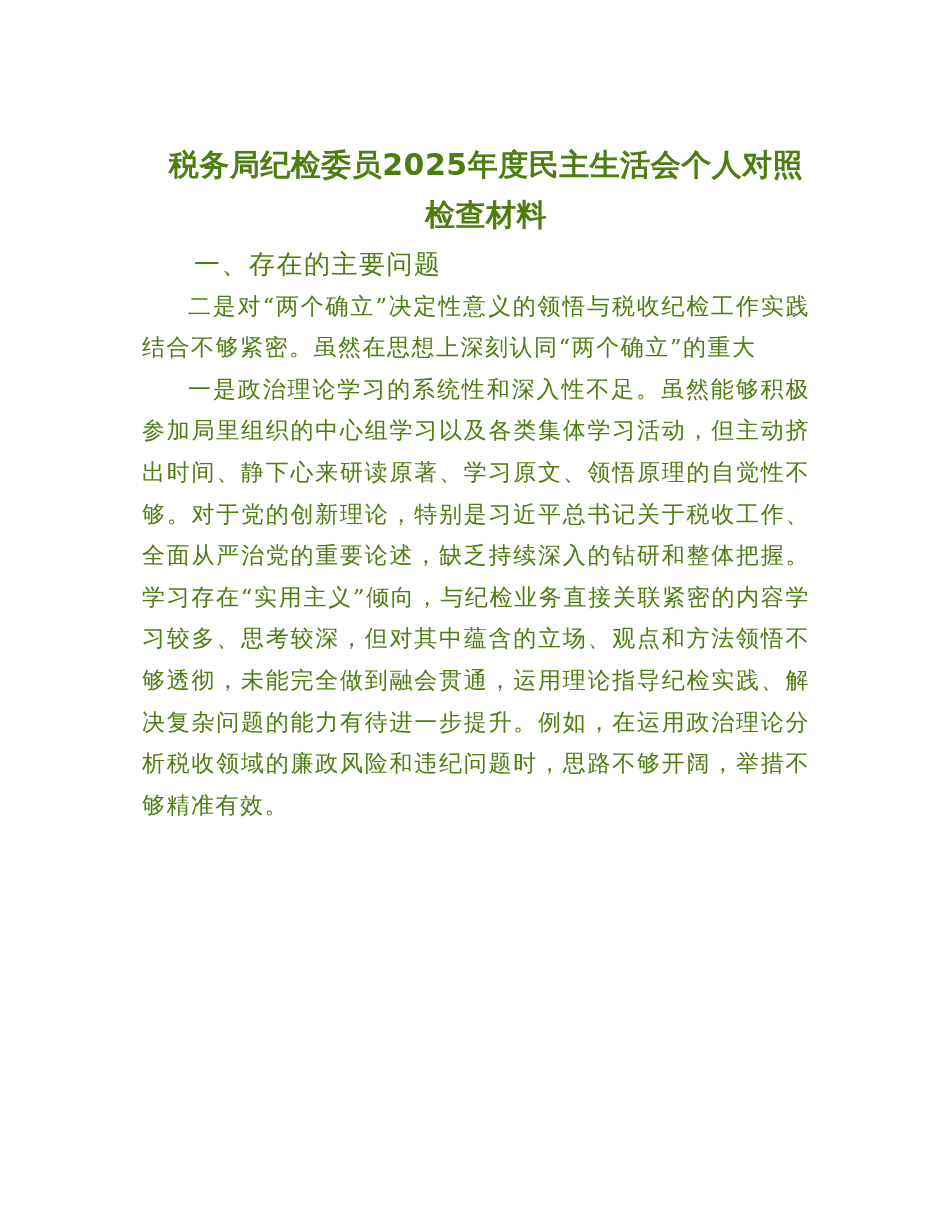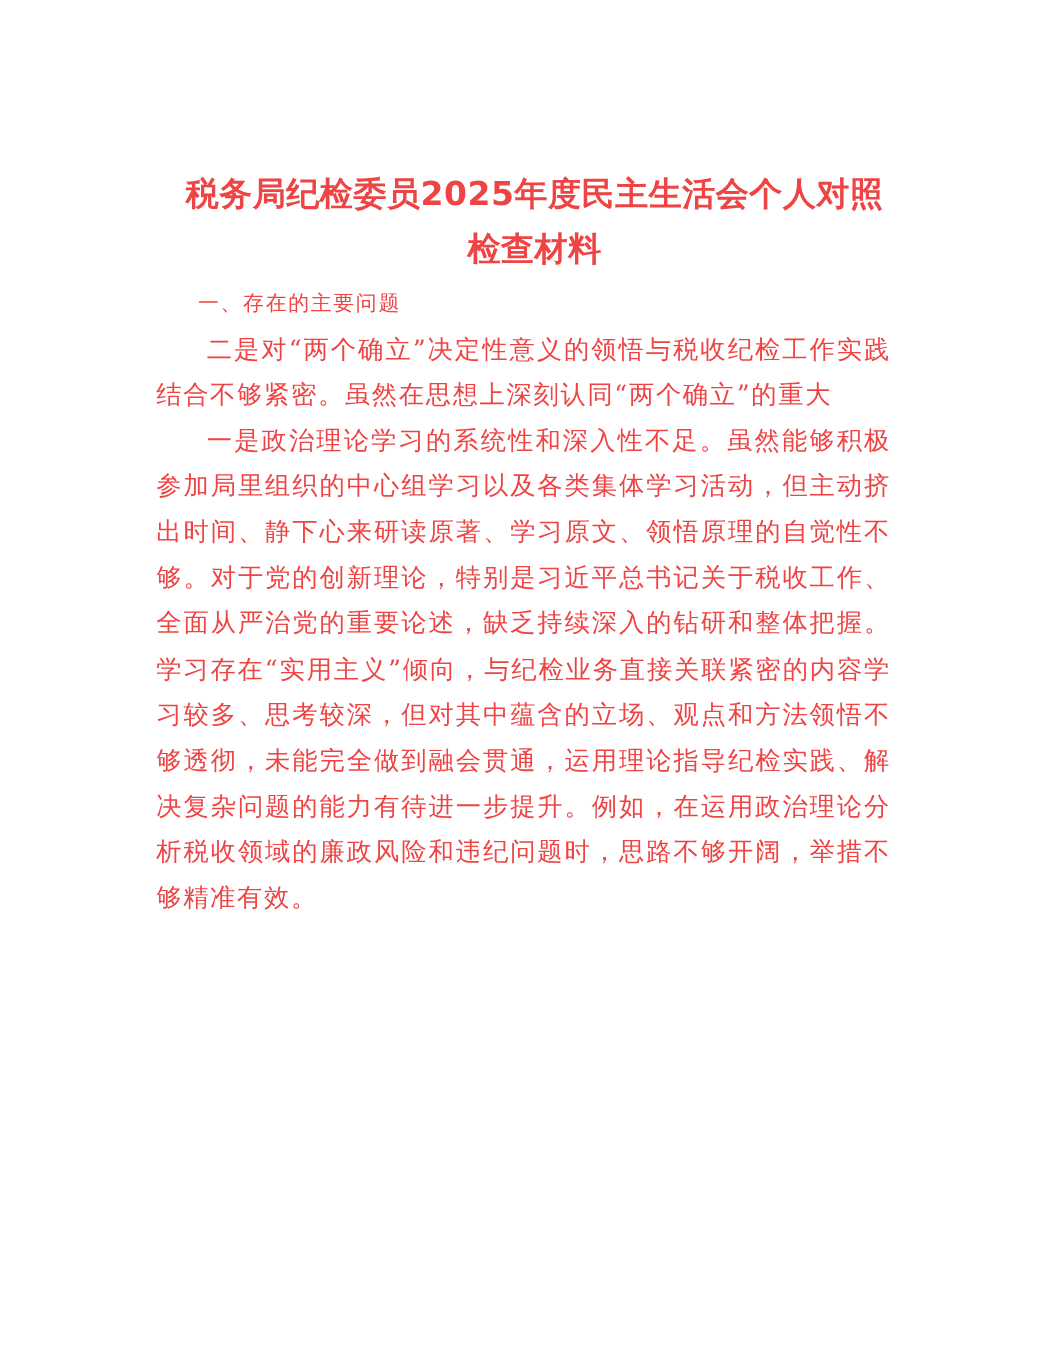--- a/index.html
+++ b/index.html
@@ -9,23 +9,23 @@
     }
     body {
       width: 950px;
       height: 1230px;
       overflow: hidden;
       position: relative;
     }
     .page {
       position: absolute;
       left: 142px;
-      top: 152px;
+      top: 140px;
       width: 668px;
-      color: #ef4444;
+      color: #4d7c0f;
     }
     .title {
       font-family: "DejaVu Sans", "Liberation Sans", sans-serif;
       font-size: 30px;
       font-weight: bold;
       line-height: 50px;
       text-align: center;
       margin: 0 0 4px 0;
       letter-spacing: 0.5px;
       padding-left: 20px;
@@ -37,21 +37,21 @@
       text-align: justify;
       text-align-last: left;
       margin: 0;
       letter-spacing: 1.5px;
     }
     .indent {
       text-indent: 2em;
     }
     .heading {
       font-family: "DejaVu Serif", "Liberation Serif", serif;
-      font-size: 19px;
+      font-size: 26px;
       line-height: 41.6px;
       margin: 0;
       text-indent: 2em;
       letter-spacing: 1.5px;
     }
   </style>
 </head>
 <body>
 
 <div class="page">

